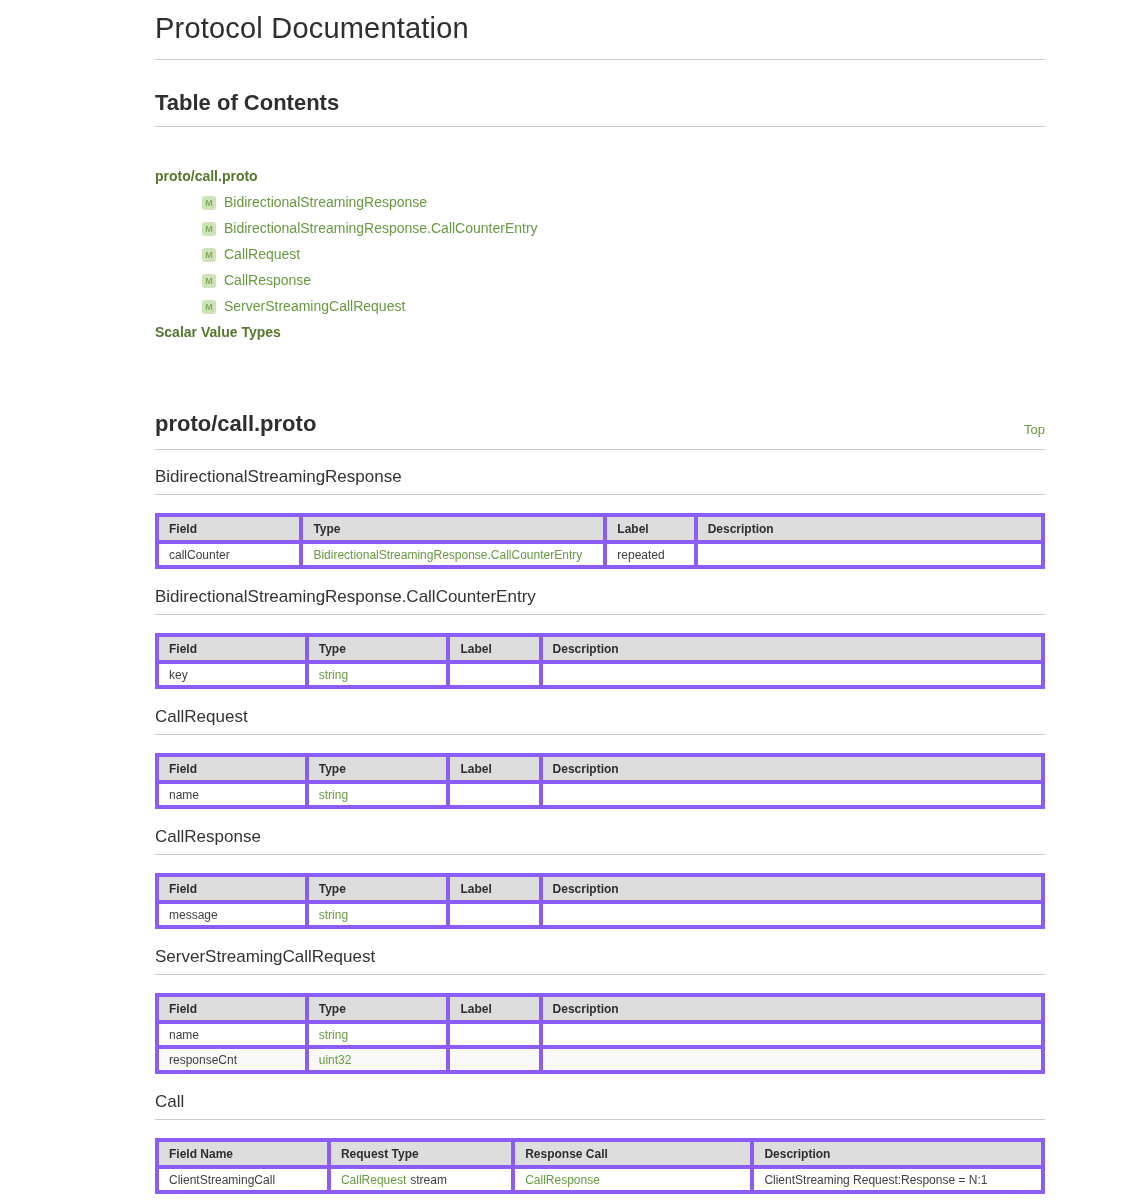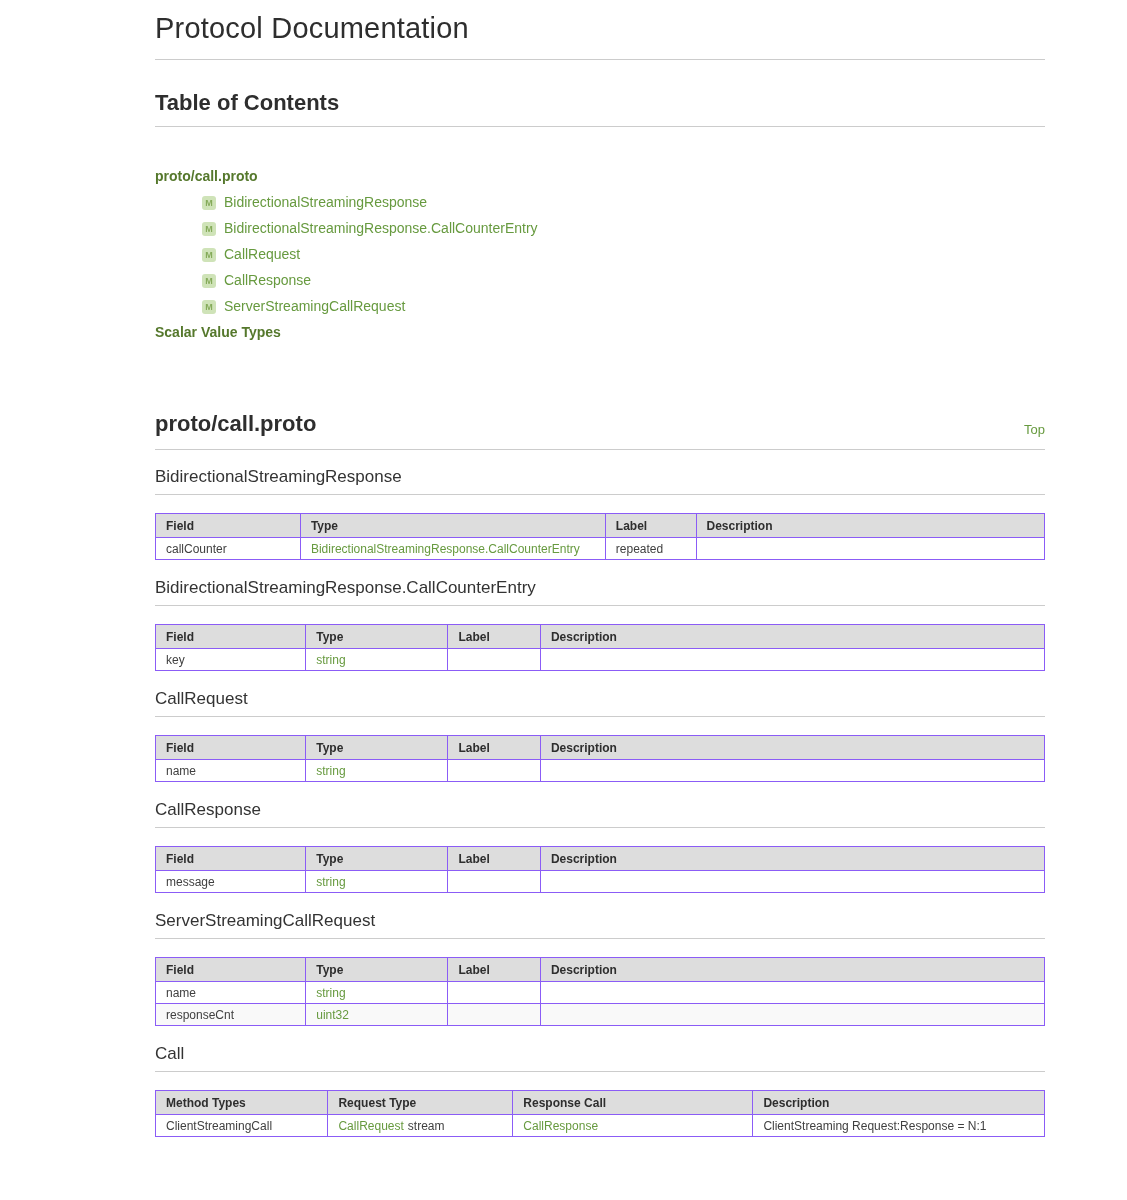--- a/index.html
+++ b/index.html
@@ -96,21 +96,21 @@
     border-bottom: 1px solid #cccccc;
   }
   table {
     border-collapse: collapse;
     width: 100%;
     margin: 18px 0 18px 0;
     font-size: 12px;
     table-layout: fixed;
   }
   th, td {
-    border: 1px solid #8b5cf6;
+    border: 4px solid #8b5cf6;
     text-align: left;
     padding: 3px 10px;
     overflow: hidden;
     white-space: nowrap;
   }
   th {
     background: #dddddd;
     font-weight: 700;
     height: 17px;
     color: #2e2e2e;
@@ -308,21 +308,21 @@
   <h3 class="entity-title">Call</h3>
   <table>
     <colgroup>
         <col class="c-m1">
         <col class="c-m2">
         <col class="c-m3">
         <col class="c-m4">
       </colgroup>
     <thead>
       <tr>
-        <th>Method Types</th>
+        <th>Field Name</th>
         <th>Request Type</th>
         <th>Response Call</th>
         <th>Description</th>
       </tr>
     </thead>
     <tbody>
       <tr>
         <td>ClientStreamingCall</td>
         <td><a class="type-link">CallRequest</a><span class="suffix">stream</span></td>
         <td><a class="type-link">CallResponse</a><span class="suffix"></span></td>

